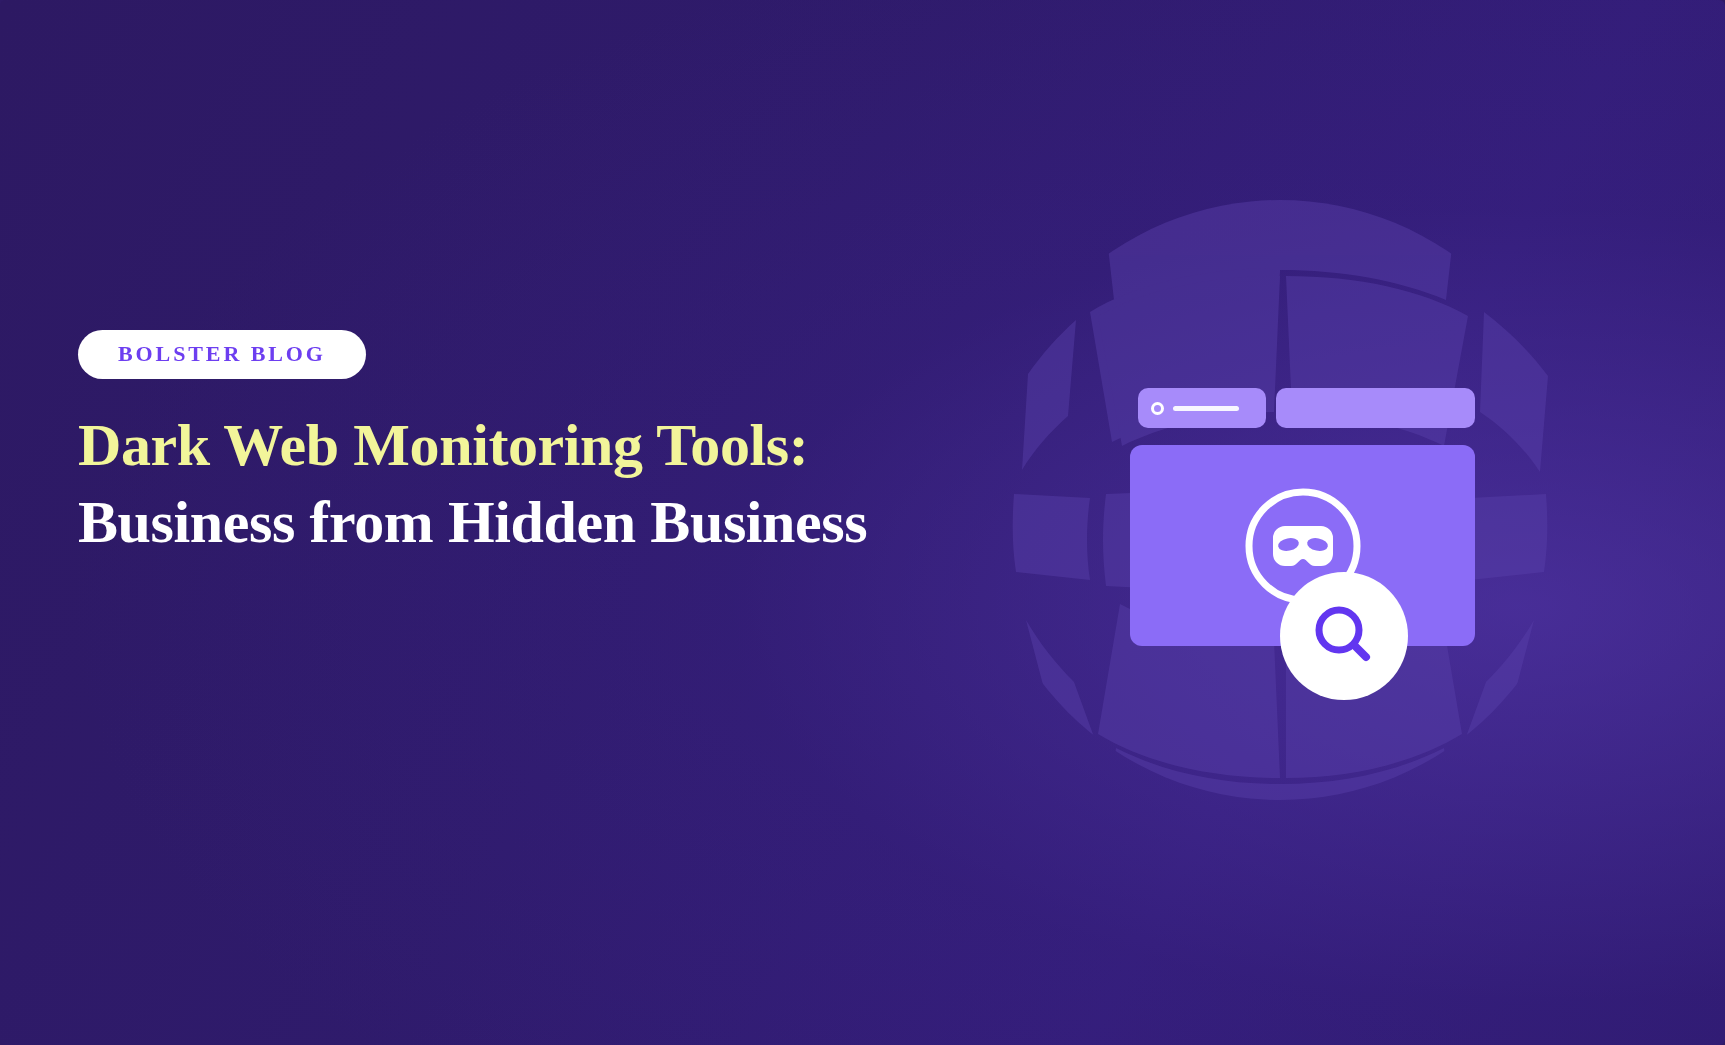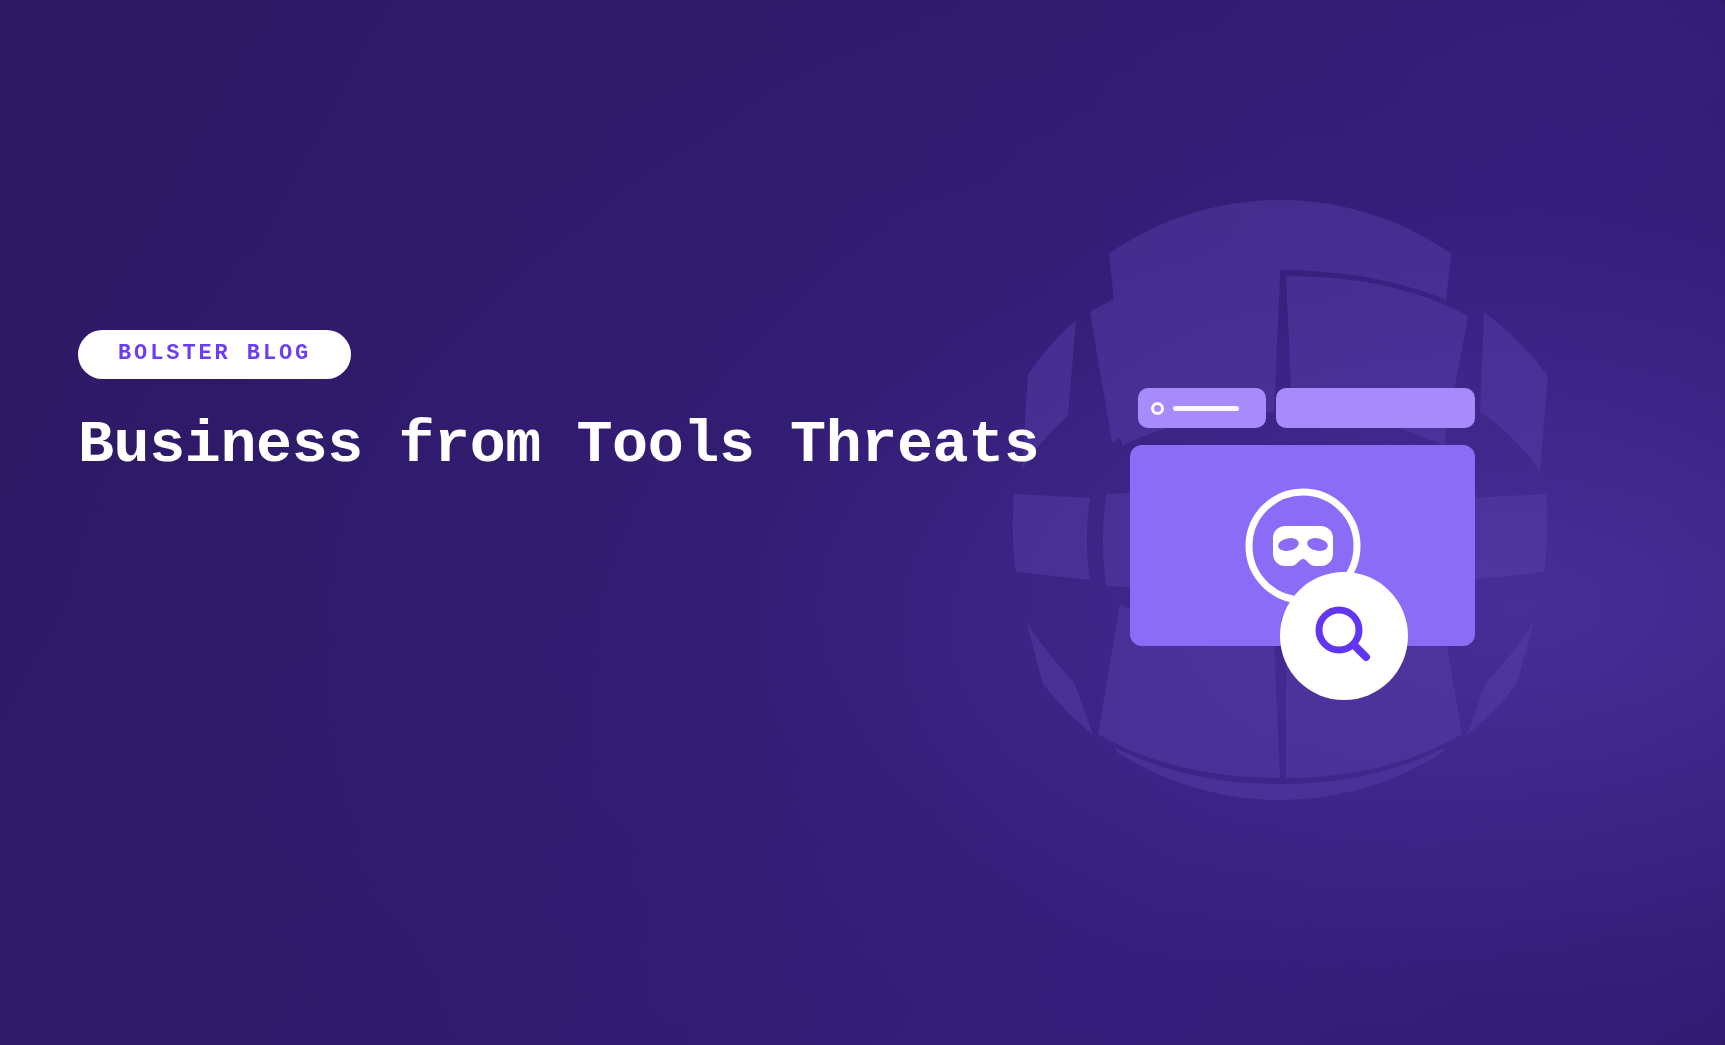--- a/index.html
+++ b/index.html
@@ -11,21 +11,21 @@
   * { box-sizing: border-box; }
 
   .canvas {
     position: relative;
     width: 1725px;
     height: 1045px;
     overflow: hidden;
     background:
       radial-gradient(120% 100% at 88% 58%, rgba(90,60,180,0.55) 0%, rgba(60,35,140,0.25) 38%, rgba(46,26,102,0) 70%),
       linear-gradient(118deg, #2d1963 0%, #2f1b6c 42%, #331d78 72%, #2e1a6e 100%);
-    font-family: Liberation Mono, monospace;
+    font-family: Liberation Serif, serif;
     border-radius: 6px;
   }
 
   
   .illustration {
     position: absolute;
     left: 930px;
     top: 150px;
     width: 700px;
     height: 700px;
@@ -222,17 +222,18 @@
         <line x1="45" y1="44" x2="57" y2="56" stroke="#6236f0" stroke-width="8" stroke-linecap="round"></line>
       </svg>
     </div>
   </div>
 
   <div class="content">
     <div class="badge">
       <span class="badge-label">BOLSTER BLOG</span>
     </div>
     <h1 class="headline">
-      <span class="headline-line">Business from Tools Threats</span>
+      <span class="headline-line accent">Dark Web Monitoring Tools:</span>
+      <span class="headline-line">Business from Hidden Business</span>
     </h1>
   </div>
 
 </div>
 
 </body></html>

